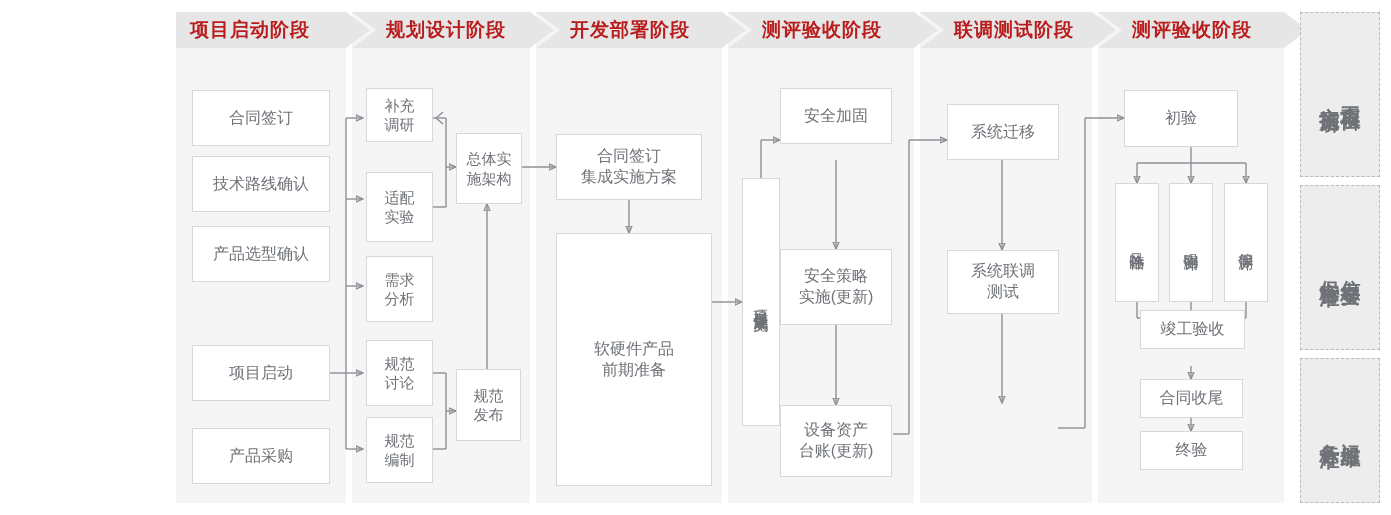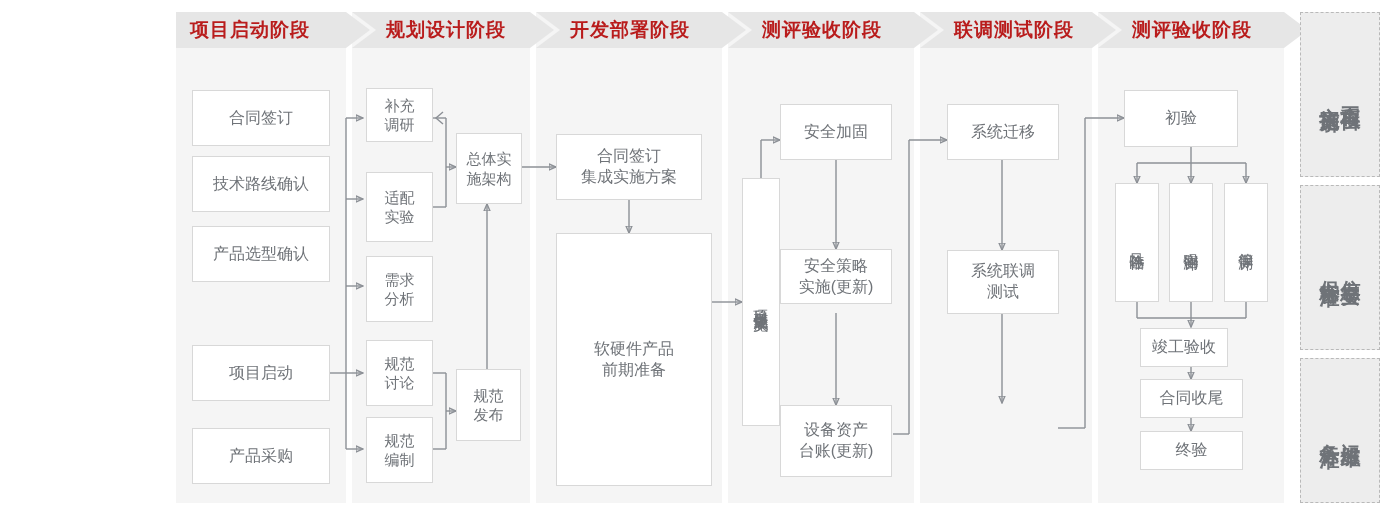--- a/index.html
+++ b/index.html
@@ -213,22 +213,22 @@
       </div>
     </div>
   <div class="node" style="left:556px;top:233px;width:156px;height:253px">
       <div>
         <div>软硬件产品</div>
         <div>前期准备</div>
       </div>
     </div>
 
   <div class="node vert sm" style="left:742px;top:178px;width:38px;height:248px">项目整体集成实施</div>
-  <div class="node" style="left:780px;top:104px;width:112px;height:56px">安全加固</div>
-  <div class="node" style="left:780px;top:249px;width:112px;height:55px">
+  <div class="node" style="left:780px;top:88px;width:112px;height:56px">安全加固</div>
+  <div class="node" style="left:780px;top:249px;width:112px;height:76px">
       <div>
         <div>安全策略</div>
         <div>实施(更新)</div>
       </div>
     </div>
   <div class="node" style="left:780px;top:405px;width:112px;height:72px">
       <div>
         <div>设备资产</div>
         <div>台账(更新)</div>
       </div>
@@ -239,21 +239,21 @@
       <div>
         <div>系统联调</div>
         <div>测试</div>
       </div>
     </div>
 
   <div class="node" style="left:1124px;top:90px;width:114px;height:57px">初验</div>
   <div class="node vert sm" style="left:1115px;top:183px;width:44px;height:119px">风险评估</div>
   <div class="node vert sm" style="left:1169px;top:183px;width:44px;height:119px">密码测评</div>
   <div class="node vert sm" style="left:1224px;top:183px;width:44px;height:119px">等保测评</div>
-  <div class="node" style="left:1140px;top:328px;width:88px;height:39px">竣工验收</div>
+  <div class="node" style="left:1140px;top:310px;width:105px;height:39px">竣工验收</div>
   <div class="node" style="left:1140px;top:379px;width:103px;height:39px">合同收尾</div>
   <div class="node" style="left:1140px;top:431px;width:103px;height:39px">终验</div>
 
   <div class="std-box" style="top:12px;height:165px">
     <span class="std-txt" style="writing-mode: horizontal-tb; display: flex; flex-direction: row-reverse;">
         <span style="writing-mode: vertical-rl; text-orientation: upright;">工程项目</span>
         <span style="writing-mode: vertical-rl; text-orientation: upright;">实施指引</span>
       </span>
   </div>
   <div class="std-box" style="top:185px;height:165px">

